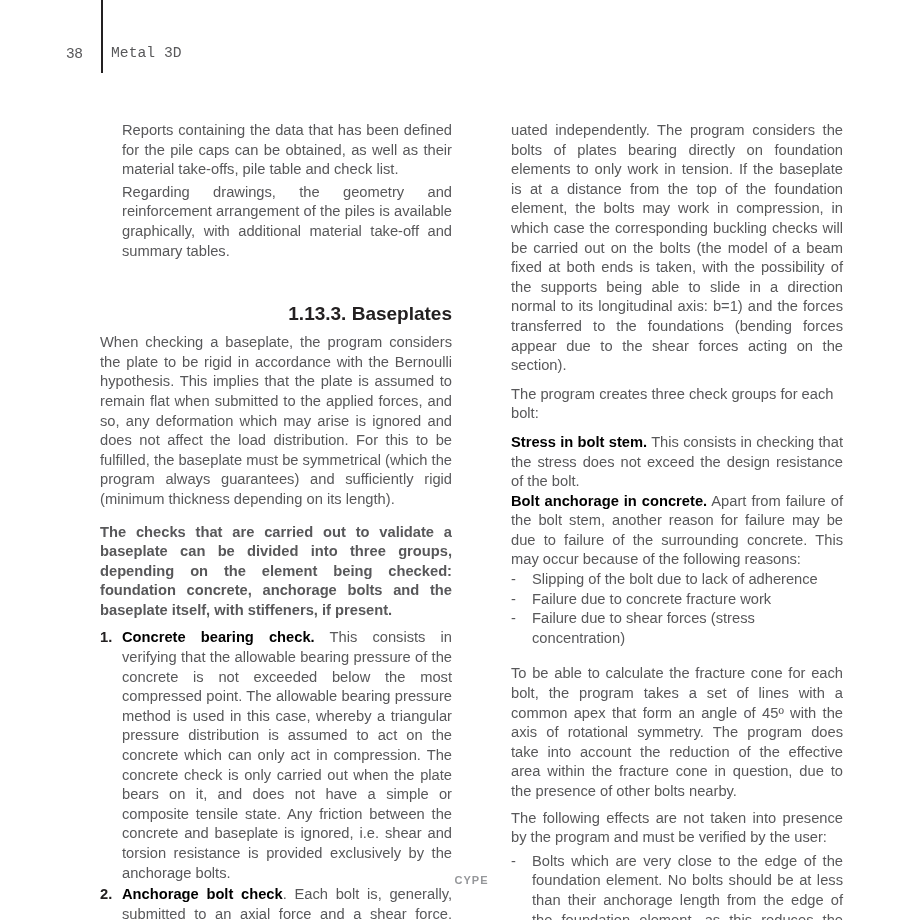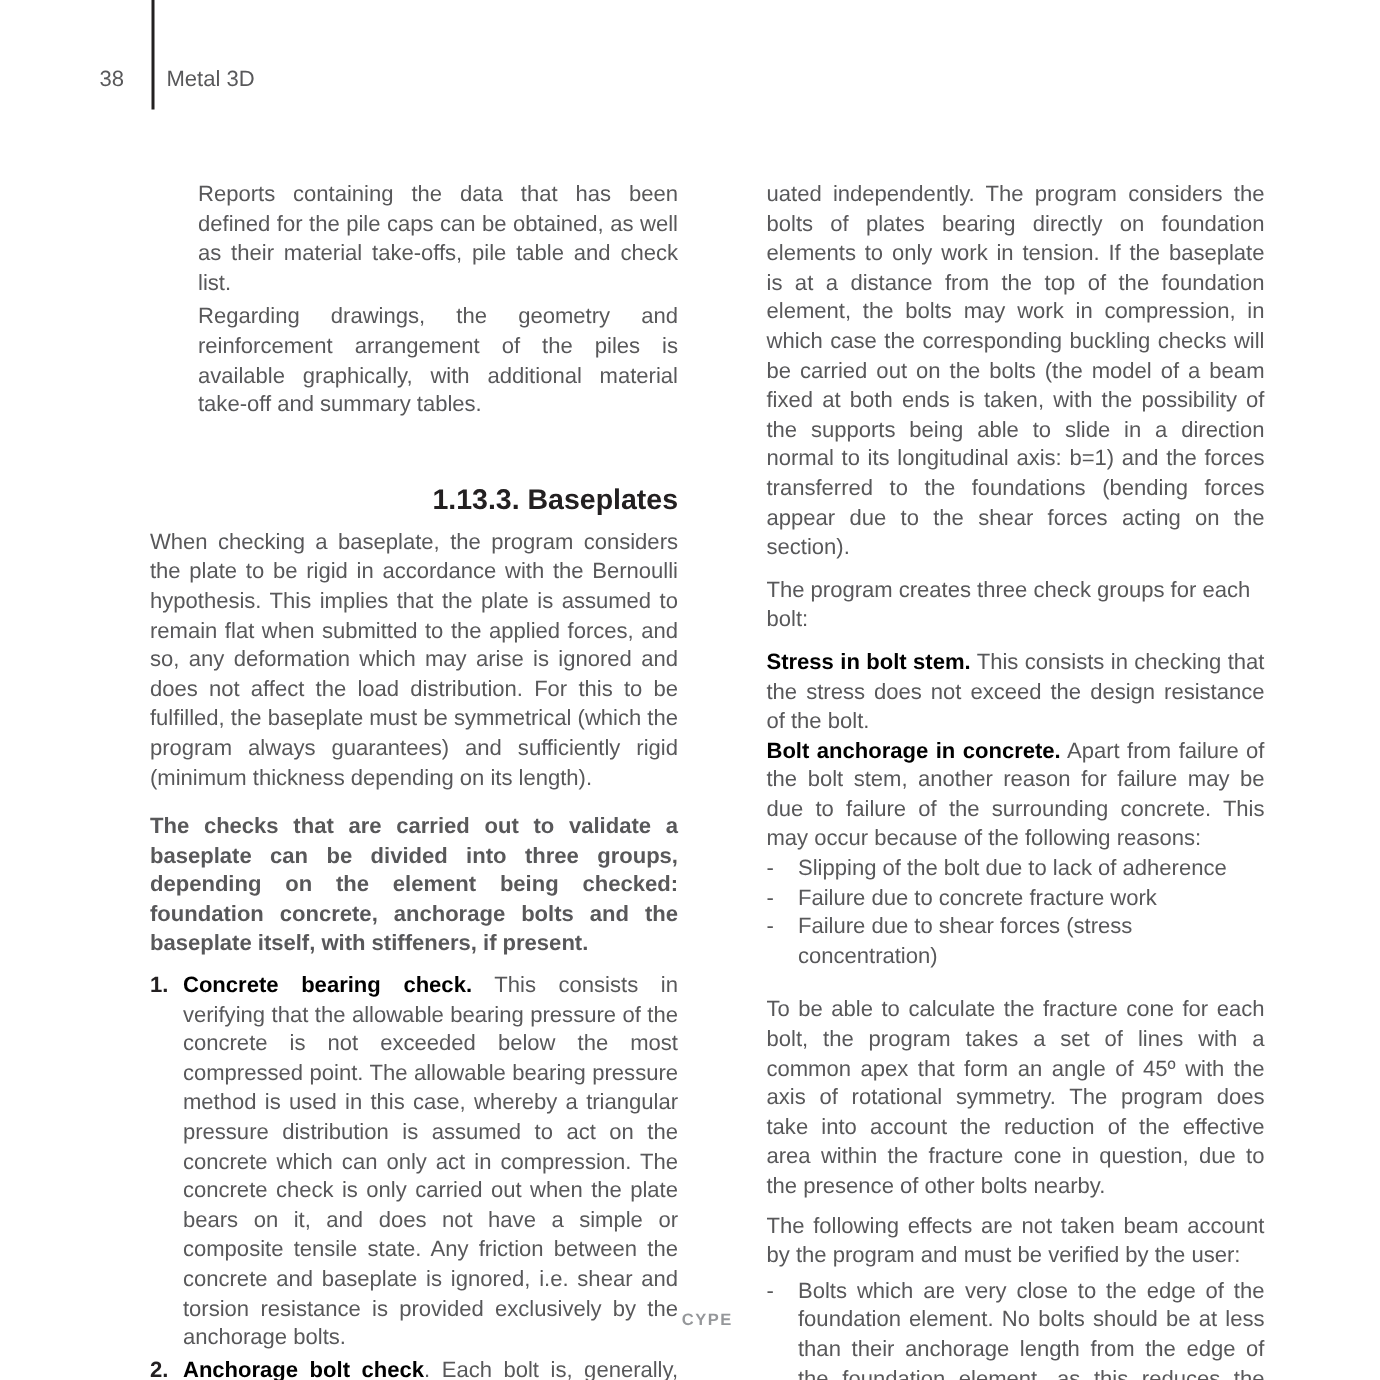--- a/index.html
+++ b/index.html
@@ -16,32 +16,32 @@
   .page-num {
     position: absolute; left: 56px; top: 45px; width: 37px;
     text-align: center; font-size: 14.7px; line-height: 16px;
   }
   .header-rule {
     position: absolute; left: 101px; top: 0; width: 2px; height: 73px;
     background: #232021;
   }
   .doc-title {
     position: absolute; left: 111px; top: 45px;
-    font-size: 14.7px; line-height: 16px;
+    font-size: 14.7px; line-height: 16px; font-family: Liberation Mono, monospace;
   }
   
   .col {
     position: absolute; top: 121px;
     font-size: 14.7px; line-height: 19.6px;
     text-align: justify;
   }
   .col-left  { left: 100px; width: 352px; }
   .col-right { left: 511px; width: 332px; }
 
-  .indent { margin-left: 32px; }
+  .indent { margin-left: 22px; }
   .indent p { margin: 0 0 3px 0; }
 
   h2.section-heading {
     margin: 42px 0 0 0;
     font-size: 19px; line-height: 21px;
     font-weight: 700; color: #232021;
     text-align: right;
   }
   p { margin: 0; }
   .mt2  { margin-top: 2px; }
@@ -125,21 +125,21 @@
     <span class="dash">-</span>
     <span>Failure due to concrete fracture work</span>
   </div>
   <div class="dash-item single">
     <span class="dash">-</span>
     <span>Failure due to shear forces (stress concentration)</span>
   </div>
 
   <p class="mt16">To be able to calculate the fracture cone for each bolt, the program takes a set of lines with a common apex that form an angle of 45º with the axis of rotational symmetry. The program does take into account the reduction of the effective area within the fracture cone in question, due to the presence of other bolts nearby.</p>
 
-  <p class="mt7">The following effects are not taken beam account by the program and must be verified by the user:</p>
+  <p class="mt7">The following effects are not taken into presence by the program and must be verified by the user:</p>
 
   <div class="dash-item mt4">
     <span class="dash">-</span>
     <span>Bolts which are very close to the edge of the foundation element. No bolts should be at less than their anchorage length from the edge of the foundation element, as this reduces the effective area of the fracture cone. Additionally, another failure mecha-</span>
   </div>
 
 </section>
 
 <div class="footer-text">CYPE</div>
 

